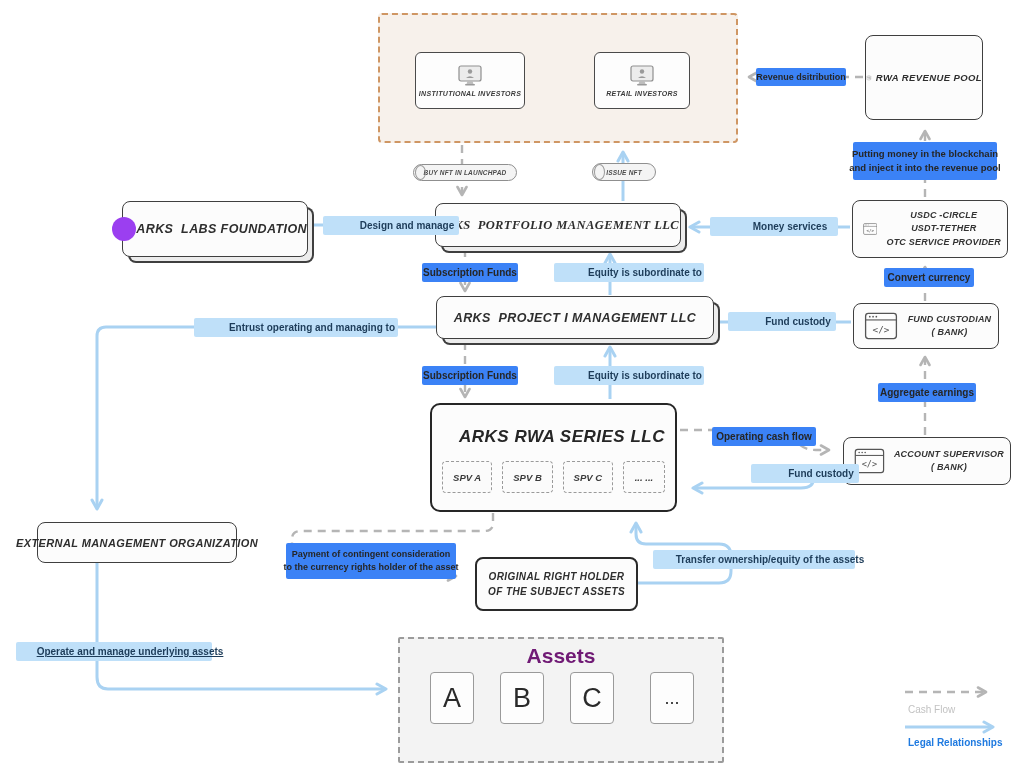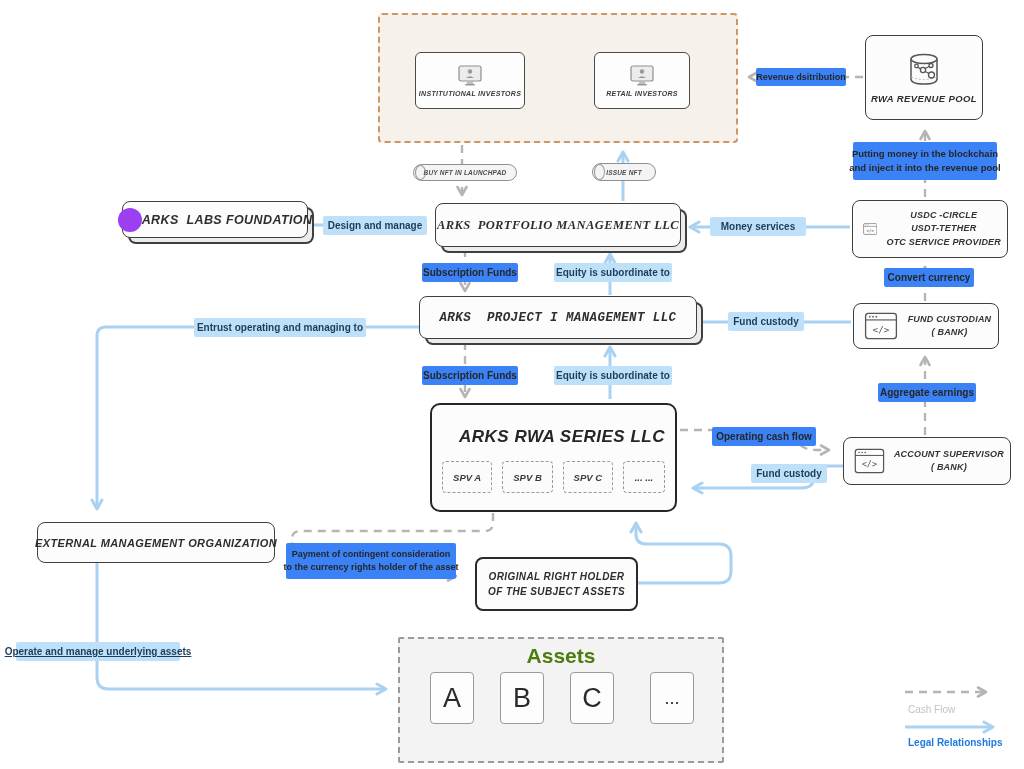--- a/index.html
+++ b/index.html
@@ -9,21 +9,21 @@
 
   
   .node{position:absolute;box-sizing:border-box;background:#fcfcfc;border:1.7px solid #3f3f3f;
         border-radius:8px;display:flex;align-items:center;justify-content:center;z-index:2;}
   .stacked{box-shadow:6px 6px 0 -2px #ececec, 6px 6px 0 0 #3f3f3f;}
   .node-title{font-style:italic;font-weight:600;color:#2e2e2e;letter-spacing:.4px;white-space:pre;}
 
   
   .lbl{position:absolute;z-index:3;display:flex;align-items:center;justify-content:center;
        font-size:10px;font-weight:600;border-radius:2px;white-space:nowrap;text-align:center;}
-  .lbl.blue{background:#bfe0f9;color:#1d3c59;}
+  .lbl.blue{background:#bfe0f9;color:#1d3c59;padding-left:32px;}
   .lbl.gray{background:#3b82f6;color:#262626;}
   .lbl.two{flex-direction:column;line-height:1.5;font-size:9.5px;}
 
   
   .inv-group{position:absolute;left:378px;top:13px;width:360px;height:130px;box-sizing:border-box;
              background:#f7f1eb;border:2px dashed #cf9663;border-radius:4px;z-index:2;}
   .inv-box{position:absolute;box-sizing:border-box;background:#fdfdfd;border:1.5px solid #4a4a4a;
            border-radius:6px;display:flex;flex-direction:column;align-items:center;justify-content:center;gap:3px;}
   .inv-label{font-size:7px;font-weight:700;font-style:italic;color:#3a3a3a;letter-spacing:.3px;}
 
@@ -46,21 +46,21 @@
   .rwa-title{position:absolute;left:17px;right:0;top:22px;text-align:center;font-size:17px;font-style:italic;
        font-weight:600;color:#262626;letter-spacing:.5px;}
   .spv-row{position:absolute;left:10px;right:10px;top:56px;display:flex;gap:10px;justify-content:center;}
   .spv{box-sizing:border-box;border:1.4px dashed #9a9a9a;border-radius:4px;background:#fbfbfb;
        height:32px;flex:1;display:flex;align-items:center;justify-content:center;
        font-size:9.5px;font-style:italic;font-weight:600;color:#3b3b3b;}
 
   
   .assets{position:absolute;left:398px;top:637px;width:326px;height:126px;box-sizing:border-box;z-index:2;
           background:#f3f3f3;border:2px dashed #9b9b9b;border-radius:2px;}
-  .assets-title{position:absolute;left:0;right:0;top:5px;text-align:center;font-size:21px;font-weight:600;color:#4d7c0f;}
+  .assets-title{position:absolute;left:0;right:0;top:5px;text-align:center;font-size:21px;font-weight:600;color:#701a75;}
   .asset-item{position:absolute;top:33px;width:44px;height:52px;box-sizing:border-box;background:#fdfdfd;
           border:1.3px solid #9a9a9a;border-radius:4px;display:flex;align-items:center;justify-content:center;
           font-size:27px;font-weight:500;color:#2a2a2a;}
 
   .dot{width:24px;height:24px;border-radius:50%;background:#9b3ff0;flex:0 0 auto;}
 
   .legend-text{position:absolute;z-index:3;font-size:10px;}
   .legend-cash{color:#c2c2c2;left:908px;top:704px;}
   .legend-legal{color:#1f7ae0;font-weight:700;left:908px;top:737px;}
 </style>
@@ -123,35 +123,35 @@
         <rect x="2" y="1" width="22" height="15" rx="2" fill="#ececec" stroke="#8f8f8f" stroke-width="1.2"></rect>
         <circle cx="13" cy="6.5" r="2.2" fill="#9a9a9a"></circle>
         <path d="M9,13 Q13,9.5 17,13 Z" fill="#9a9a9a"></path>
         <path d="M10.5,16 L9.5,19 H16.5 L15.5,16 Z" fill="#bdbdbd"></path>
         <rect x="8" y="19" width="10" height="1.6" rx="0.8" fill="#9a9a9a"></rect>
       </svg>
       <span class="inv-label">RETAIL INVESTORS</span>
     </div>
   </div>
 
-  <div class="node" style="left:865px;top:35px;width:118px;height:85px;flex-direction:column;gap:4px;">
+  <div class="node" style="left:865px;top:35px;width:118px;height:85px;flex-direction:row;gap:4px;">
     <svg width="40" height="38" viewBox="0 0 40 38">
       <path d="M7,8 V28 Q7,33 20,33 Q33,33 33,28 V8" fill="#fbfbfb" stroke="#555" stroke-width="1.5"></path>
       <ellipse cx="20" cy="8" rx="13" ry="4.5" fill="#fbfbfb" stroke="#555" stroke-width="1.5"></ellipse>
       <path d="M7,26 Q20,31 33,26" fill="none" stroke="#bbb" stroke-width="1" stroke-dasharray="2 2"></path>
       <circle cx="19" cy="19" r="2.6" fill="none" stroke="#555" stroke-width="1.3"></circle>
       <circle cx="27" cy="14.5" r="2" fill="none" stroke="#555" stroke-width="1.3"></circle>
       <circle cx="27.5" cy="24" r="3" fill="none" stroke="#555" stroke-width="1.3"></circle>
       <circle cx="12.5" cy="15" r="1.8" fill="none" stroke="#555" stroke-width="1.3"></circle>
       <path d="M21,17.5 L25.3,15.5 M21.3,20.5 L24.8,22.6 M16.5,18 L14,16.2" stroke="#555" stroke-width="1.2"></path>
     </svg>
     <span class="node-title" style="font-size:9.5px;">RWA REVENUE POOL</span>
   </div>
 
-  <div class="node stacked" style="left:122px;top:201px;width:186px;height:37px;gap:0;">
+  <div class="node stacked" style="left:122px;top:201px;width:186px;height:56px;gap:0;justify-content:flex-end;">
     <span class="dot"></span>
     <span class="node-title" style="font-size:12.5px;">ARKS  LABS FOUNDATION</span>
   </div>
 
   <div class="node stacked" style="left:435px;top:203px;width:246px;height:44px;font-family:Liberation Serif, serif;">
     <span class="node-title" style="font-size:12.5px;">ARKS  PORTFOLIO MANAGEMENT LLC</span>
   </div>
 
   <div class="node icon-node" style="left:852px;top:200px;width:156px;height:58px;">
     <svg width="36" height="30" viewBox="0 0 36 30">
@@ -162,21 +162,21 @@
         <circle cx="13" cy="5" r="0.9" fill="#555"></circle>
       <text x="18" y="22.5" font-size="10" font-family="DejaVu Sans Mono, monospace" fill="#555" text-anchor="middle">&lt;/&gt;</text>
     </svg>
     <span class="txt">
       <span>USDC -CIRCLE</span>
       <span>USDT-TETHER</span>
       <span>OTC SERVICE PROVIDER</span>
     </span>
   </div>
 
-  <div class="node stacked" style="left:419px;top:296px;width:278px;height:43px;font-family:Liberation Mono, monospace;">
+  <div class="node stacked" style="left:436px;top:296px;width:278px;height:43px;">
     <span class="node-title" style="font-size:12.5px;">ARKS  PROJECT I MANAGEMENT LLC</span>
   </div>
 
   <div class="node icon-node" style="left:853px;top:303px;width:146px;height:46px;">
     <svg width="34" height="28" viewBox="0 0 36 30">
       <rect x="1.5" y="1.5" width="33" height="27" rx="3" fill="#fdfdfd" stroke="#555" stroke-width="1.4"></rect>
       <line x1="1.5" y1="8.5" x2="34.5" y2="8.5" stroke="#555" stroke-width="1.2"></line>
       <circle cx="6" cy="5" r="0.9" fill="#555"></circle>
         <circle cx="9.5" cy="5" r="0.9" fill="#555"></circle>
         <circle cx="13" cy="5" r="0.9" fill="#555"></circle>
@@ -206,21 +206,21 @@
         <circle cx="9.5" cy="5" r="0.9" fill="#555"></circle>
         <circle cx="13" cy="5" r="0.9" fill="#555"></circle>
       <text x="18" y="22.5" font-size="10" font-family="DejaVu Sans Mono, monospace" fill="#555" text-anchor="middle">&lt;/&gt;</text>
     </svg>
     <span class="txt">
       <span>ACCOUNT SUPERVISOR</span>
       <span>( BANK)</span>
     </span>
   </div>
 
-  <div class="node" style="left:37px;top:522px;width:238px;height:41px;">
+  <div class="node" style="left:37px;top:522px;width:200px;height:41px;">
     <span class="node-title" style="font-size:11px;">EXTERNAL MANAGEMENT ORGANIZATION</span>
   </div>
 
   <div class="node" style="left:475px;top:557px;width:163px;height:54px;flex-direction:column;line-height:1.5;border-width:2px;border-color:#2a2a2a;">
     <span class="node-title" style="font-size:10px;">ORIGINAL RIGHT HOLDER</span>
     <span class="node-title" style="font-size:10px;">OF THE SUBJECT ASSETS</span>
   </div>
 
   <div class="assets">
     <div class="assets-title">Assets</div>
@@ -259,18 +259,19 @@
   <div class="lbl gray" style="left:878px;top:383px;width:98px;height:19px;">Aggregate earnings</div>
 
   <div class="lbl gray" style="left:712px;top:427px;width:104px;height:19px;">Operating cash flow</div>
   <div class="lbl blue" style="left:751px;top:464px;width:76px;height:19px;">Fund custody</div>
 
   <div class="lbl gray two" style="left:286px;top:543px;width:170px;height:36px;font-size:9px;">
     <span>Payment of contingent consideration</span>
     <span>to the currency rights holder of the asset</span>
   </div>
 
+  <div class="lbl blue" style="left:653px;top:550px;width:170px;height:19px;">Transfer ownership/equity of the assets</div>
   <div class="lbl blue" style="left:16px;top:642px;width:164px;height:19px;text-decoration:underline;">Operate and manage underlying assets</div>
 
   <div class="legend-text legend-cash">Cash Flow</div>
   <div class="legend-text legend-legal">Legal Relationships</div>
 
 </div>
 
 </body></html>

